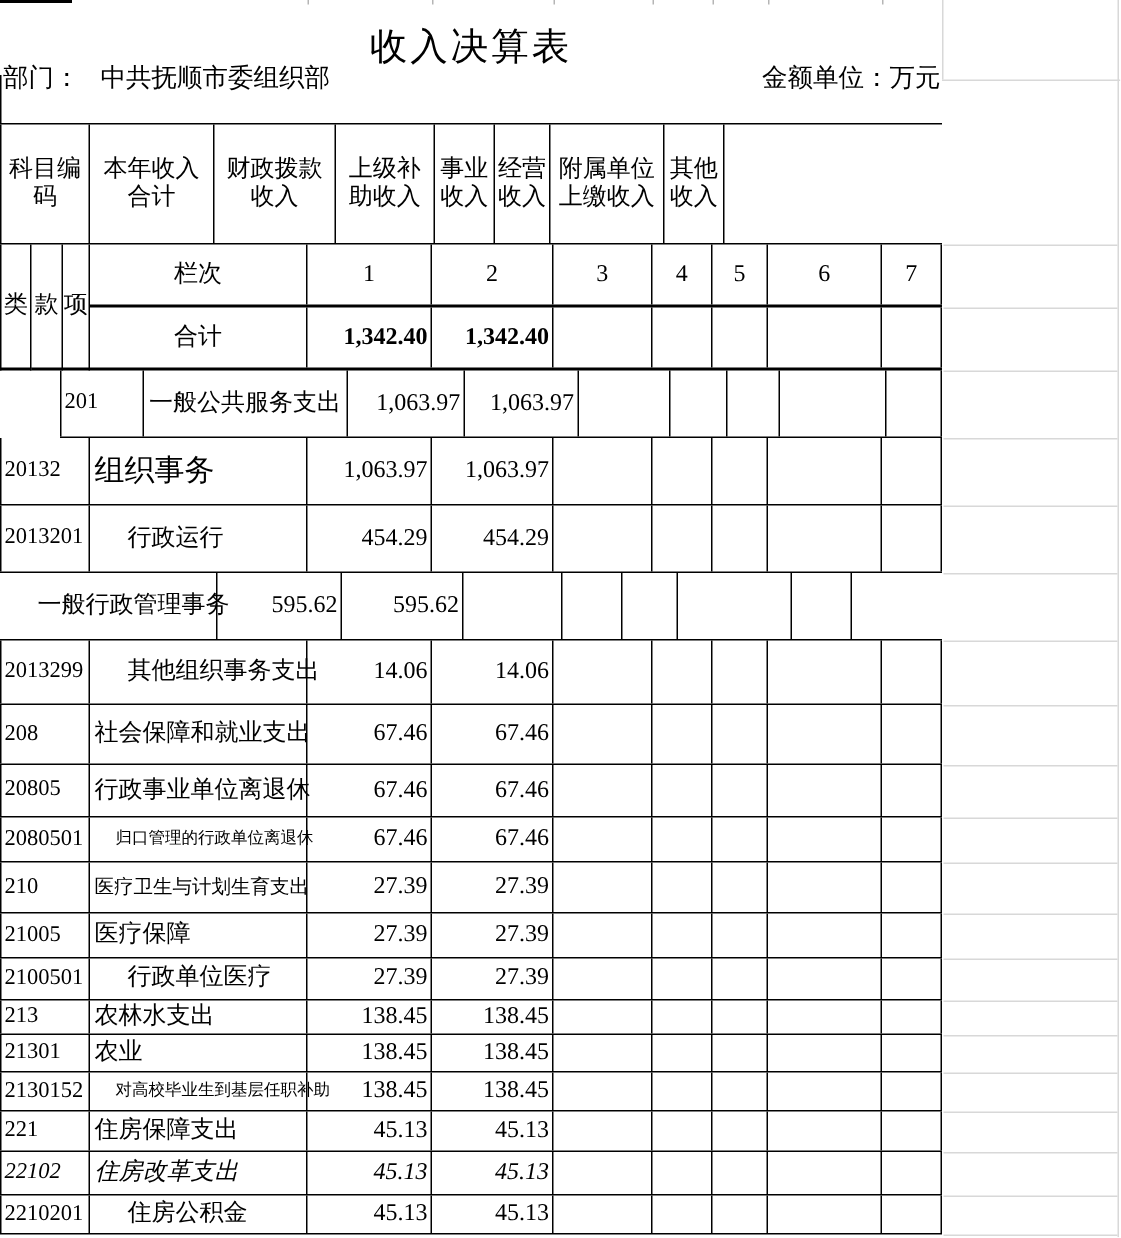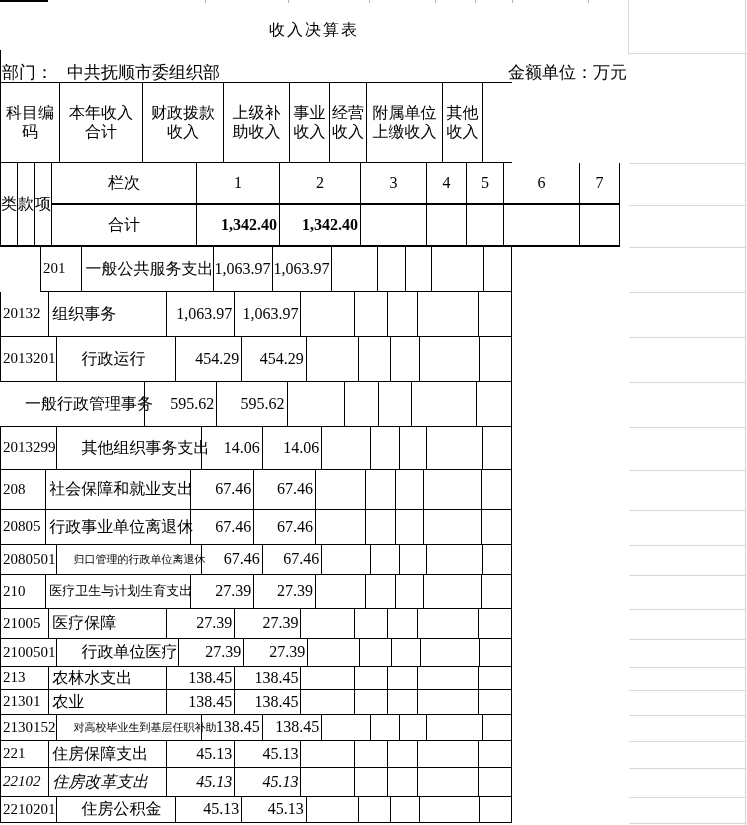--- a/index.html
+++ b/index.html
@@ -3,31 +3,31 @@
 <meta charset="utf-8">
 <style>
   html,body{margin:0;padding:0;background:#fff;}
   .stage{
     position:relative;width:747px;height:825px;background:#ffffff;overflow:hidden;
     font-family:"Liberation Serif","DejaVu Serif",serif;color:#000;
   }
   .title{
     position:absolute;top:8px;left:0;width:628px;height:44px;
     display:flex;align-items:center;justify-content:center;
-    font-size:16px;letter-spacing:2px;white-space:nowrap;
+    font-size:25px;letter-spacing:2px;white-space:nowrap;
   }
   .meta-row{
-    position:absolute;top:60px;left:2px;width:625px;height:24px;
-    display:flex;align-items:center;font-size:17px;
+    position:absolute;top:40px;left:2px;width:625px;height:24px;
+    display:flex;align-items:flex-start;font-size:17px;
   }
   .meta-dept{display:flex;align-items:center;}
   .meta-dept .lbl{margin-right:14px;}
   .meta-unit{margin-left:auto;}
   .xtable{
-    position:absolute;top:82px;left:0;width:512px;
+    position:absolute;top:82px;left:0;width:628px;
     border-top:1px solid #000;background:#fff;
   }
   .tr{display:flex;box-sizing:border-box;border-bottom:1px solid #000;}
   .cell{
     box-sizing:border-box;border-right:1px solid #000;height:100%;
     display:flex;align-items:center;overflow:visible;font-size:16px;line-height:1.15;
   }
   .bl{border-left:1px solid #000;}
   .c-code{width:60px;}
   .c-name{width:145px;}
@@ -156,21 +156,21 @@
           <div class="cell c1 num">1,063.97</div>
           <div class="cell c2 num">1,063.97</div>
           <div class="cell c3"></div>
           <div class="cell c4"></div>
           <div class="cell c5"></div>
           <div class="cell c6"></div>
           <div class="cell c7"></div>
         </div>
         <div class="tr" style="height: 45px;">
           <div class="cell c-code code bl">20132</div>
-          <div class="cell c-name name" style="padding-left: 3px; font-size: 16px; font-family: Liberation Serif, serif;">组织事务</div>
+          <div class="cell c-name name" style="padding-left: 3px; font-size: 20px; font-family: Liberation Serif, serif;">组织事务</div>
           <div class="cell c1 num">1,063.97</div>
           <div class="cell c2 num">1,063.97</div>
           <div class="cell c3"></div>
           <div class="cell c4"></div>
           <div class="cell c5"></div>
           <div class="cell c6"></div>
           <div class="cell c7"></div>
         </div>
         <div class="tr" style="height: 45px;">
           <div class="cell c-code code bl">2013201</div>

